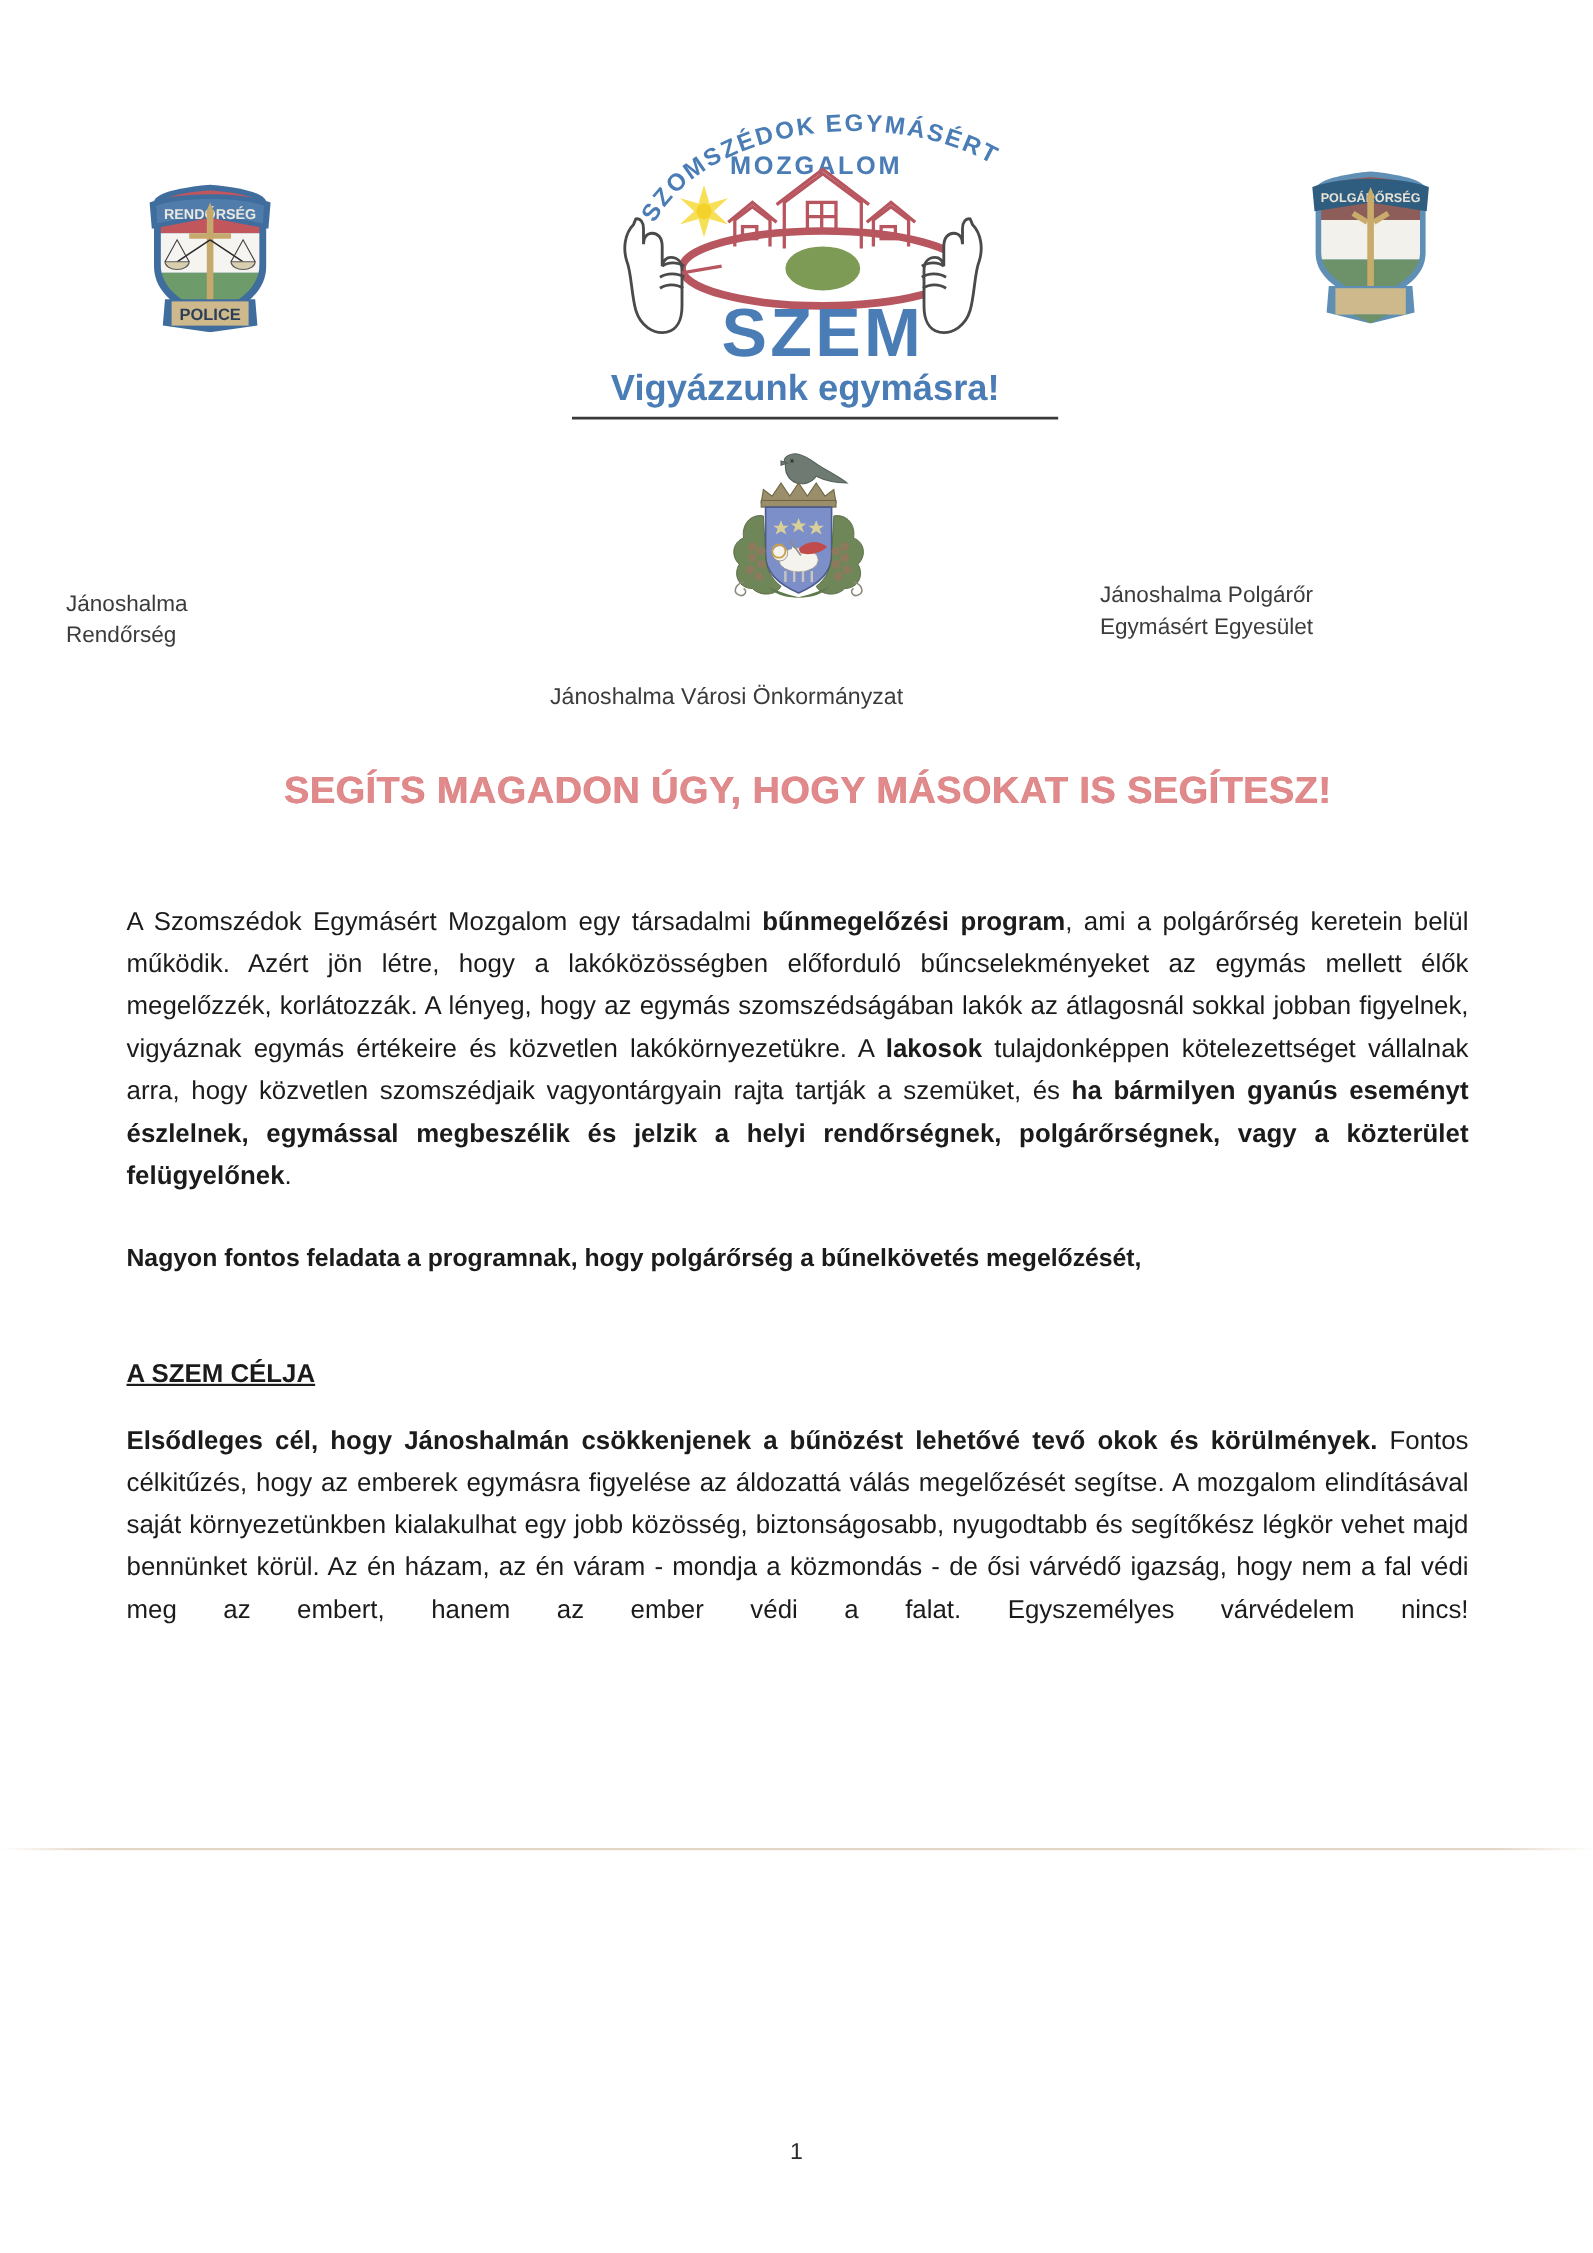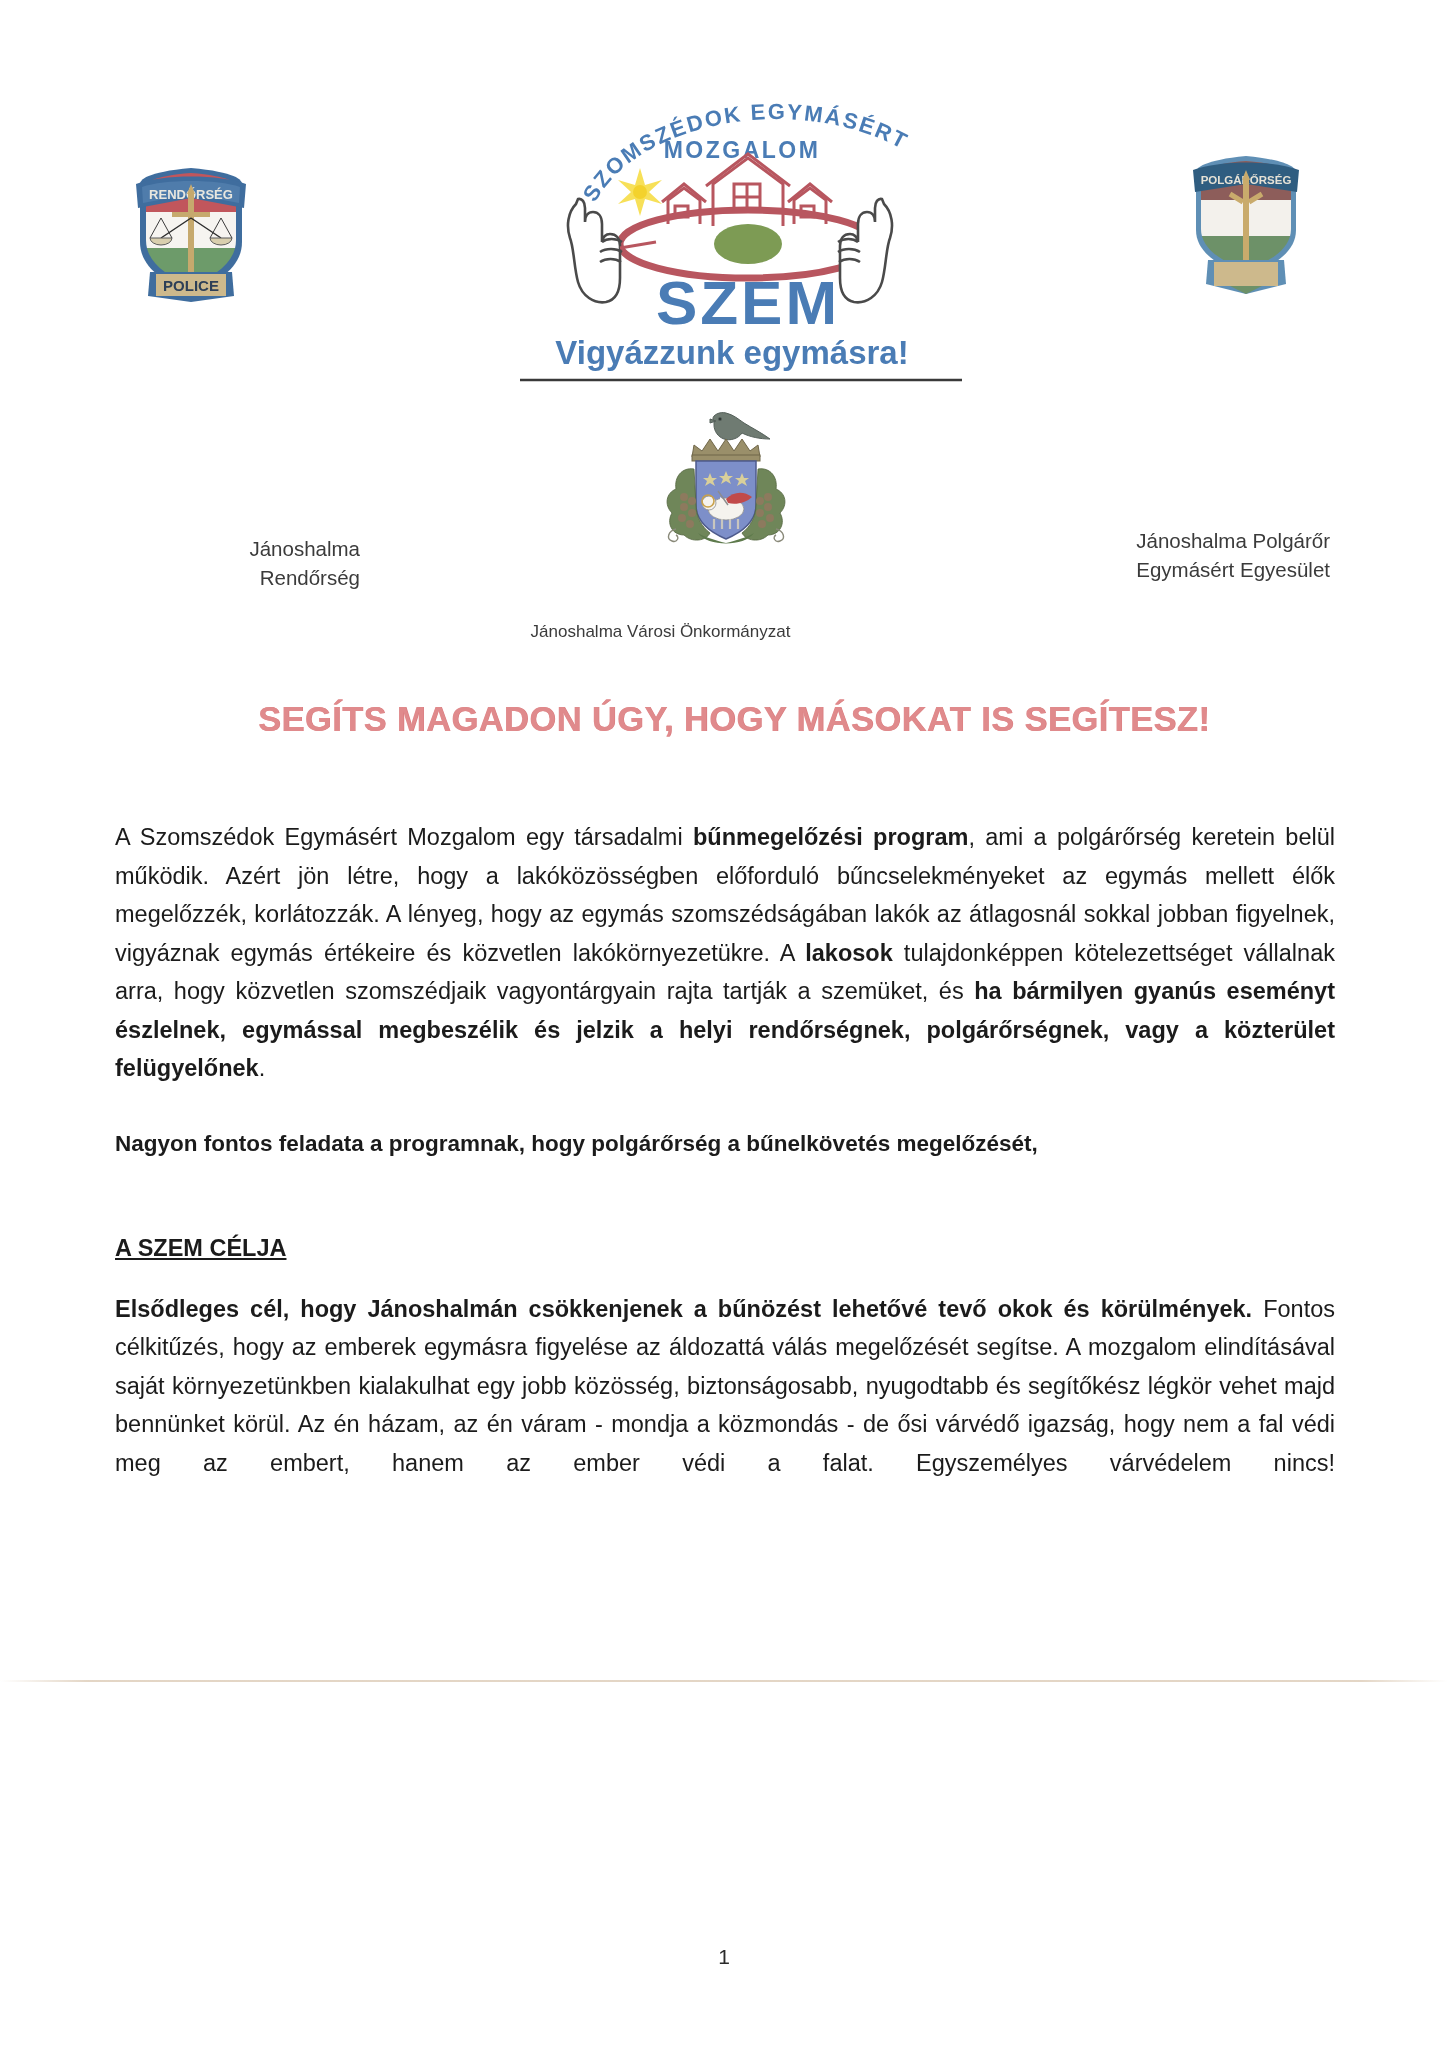--- a/index.html
+++ b/index.html
@@ -60,21 +60,21 @@
     height: 290px;
   }
   .szem-logo svg { display:block; width:100%; height:100%; }
 
   
   .badge-caption {
     position: absolute;
     font-size: 20.5px;
     line-height: 1.42;
     color: #3b3b3b;
-    text-align: right;
+    text-align: left;
     font-family: "Liberation Sans", sans-serif;
   }
   .caption-left  { left: 60px;   top: 438px; width: 300px; }
   .caption-right { left: 1000px; top: 430px; width: 330px; }
 
   
   .coat-wrap {
     position: absolute;
     left: 640px;
     top: 405px;
@@ -82,21 +82,21 @@
     height: 150px;
   }
   .coat-wrap svg { display:block; width:100%; height:100%; }
 
   .coat-caption {
     position: absolute;
     left: 0;
     top: 622px;
     width: 1321px;
     text-align: center;
-    font-size: 17px;
+    font-size: 21px;
     color: #3b3b3b;
   }
 
   
   .main-title {
     position: absolute;
     left: 0;
     top: 700px;
     width: 1448px;
     text-align: center;

